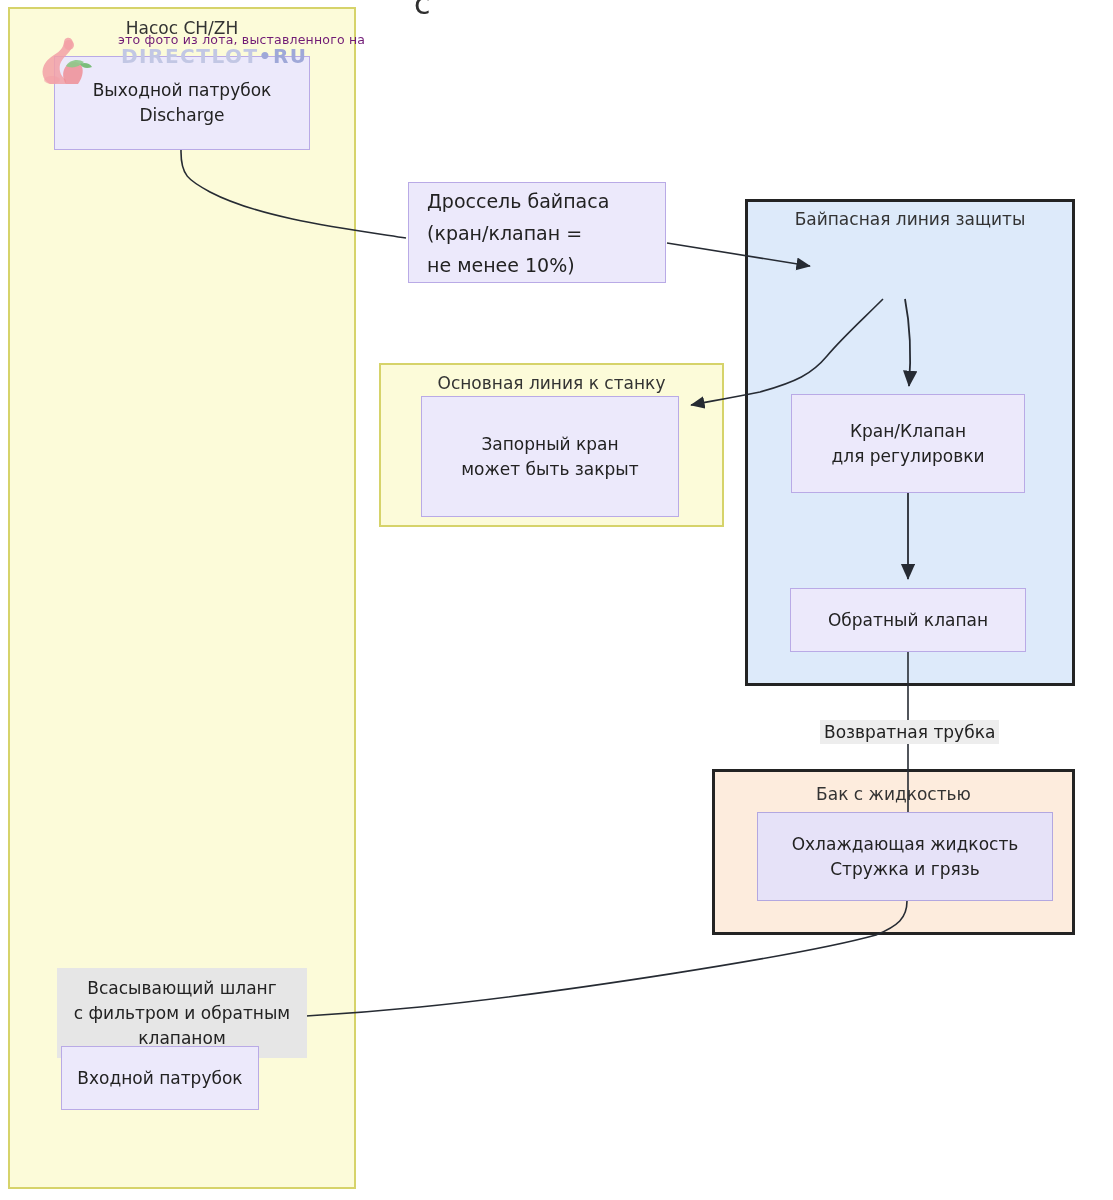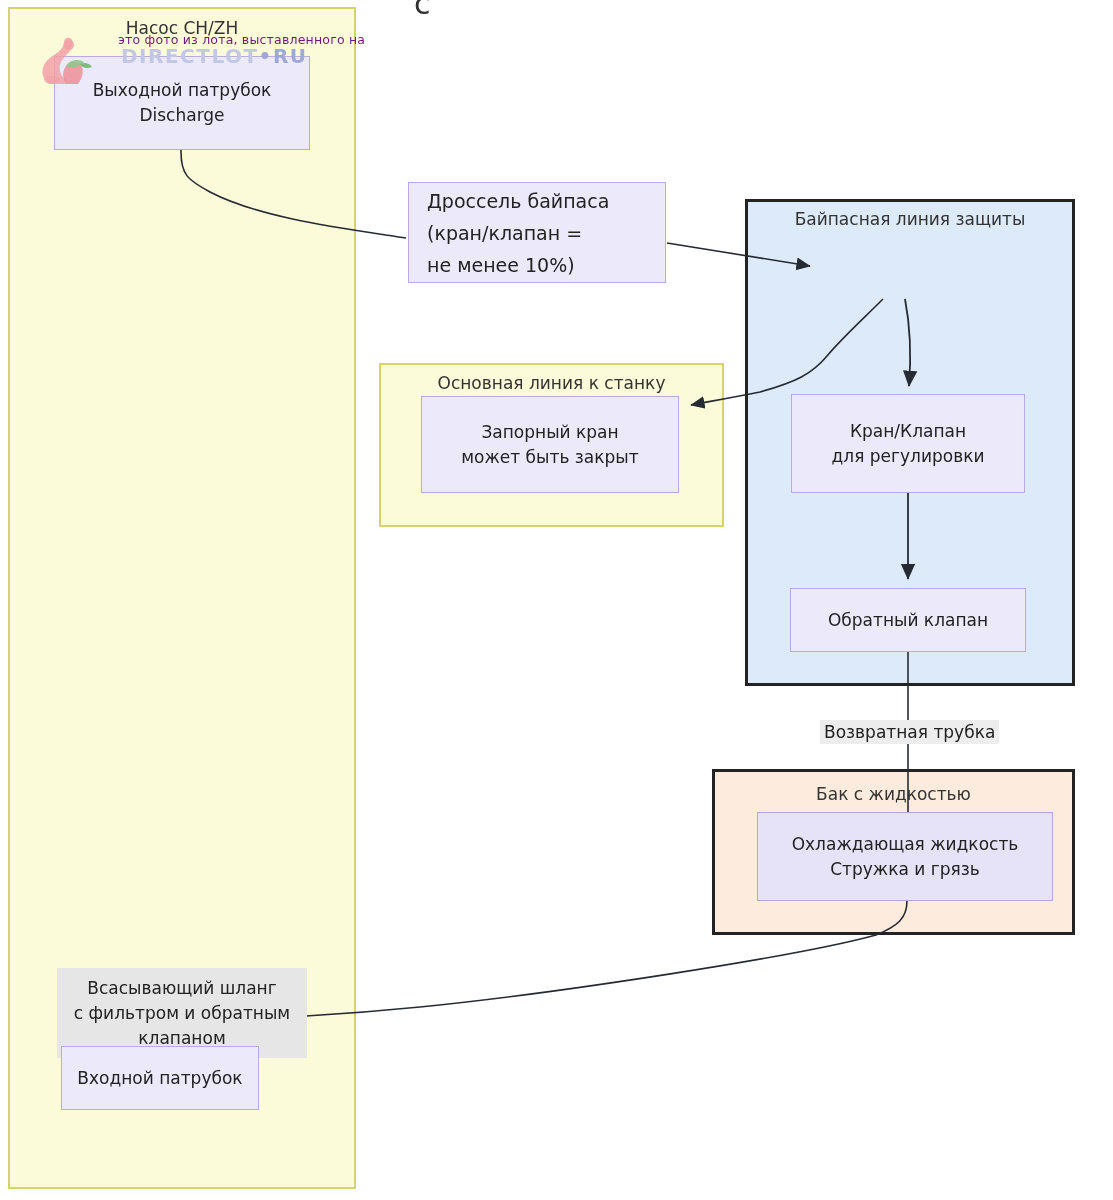--- a/index.html
+++ b/index.html
@@ -165,21 +165,21 @@
     <span class="ln">Discharge</span>
   </div>
 
   <div class="node node-lav" style="left:408px;top:182px;width:258px;height:101px;align-items:flex-start;padding-left:18px;font-size:19px;line-height:32px;">
     <span class="ln">Дроссель байпаса</span>
     <span class="ln">(кран/клапан =</span>
     <span class="ln">не менее 10%)</span>
   </div>
 
 
-  <div class="node node-lav" style="left:421px;top:396px;width:258px;height:97px;">
+  <div class="node node-lav" style="left:421px;top:396px;width:258px;height:121px;">
     <span class="ln">Запорный кран</span>
     <span class="ln">может быть закрыт</span>
   </div>
 
   <div class="node node-lav" style="left:791px;top:394px;width:234px;height:99px;">
     <span class="ln">Кран/Клапан</span>
     <span class="ln">для регулировки</span>
   </div>
 
   <div class="node node-lav" style="left:790px;top:588px;width:236px;height:64px;">

